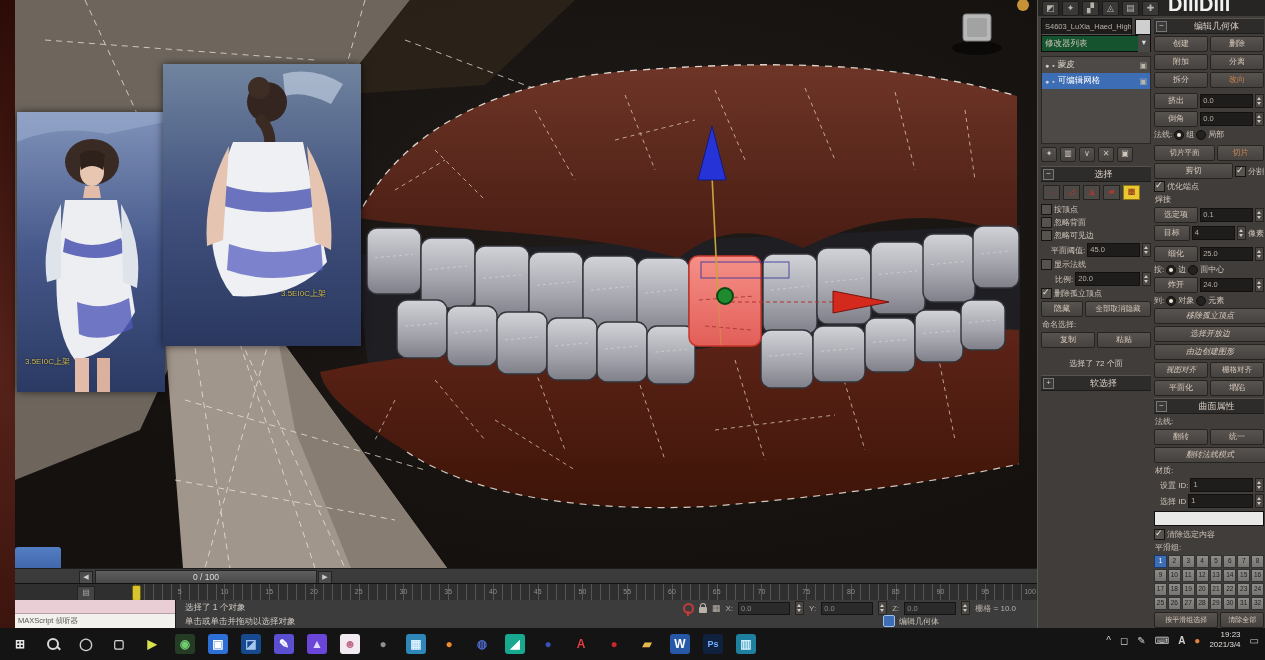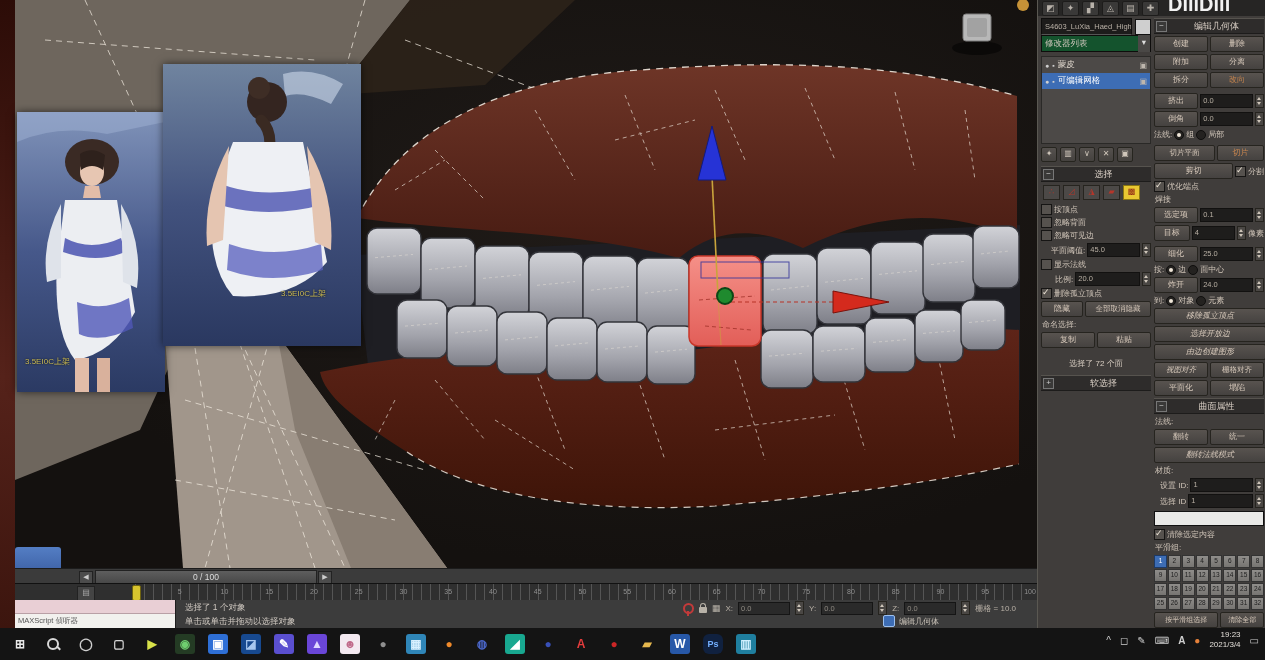--- a/index.html
+++ b/index.html
@@ -663,21 +663,21 @@
       <div class="tk" style="color: rgb(143, 143, 143);">●</div>
       <div class="tk" style="background: rgb(47, 134, 184); color: rgb(216, 240, 255);">▦</div>
       <div class="tk" style="color: rgb(240, 138, 42);">●</div>
       <div class="tk" style="color: rgb(74, 102, 200);">◍</div>
       <div class="tk" style="background: rgb(24, 168, 144); color: rgb(255, 255, 255);">◢</div>
       <div class="tk" style="color: rgb(56, 80, 184);">●</div>
       <div class="tk" style="color: rgb(226, 60, 60);">A</div>
       <div class="tk" style="color: rgb(204, 38, 38);">●</div>
       <div class="tk" style="color: rgb(230, 184, 78);">▰</div>
       <div class="tk" style="background: rgb(39, 88, 168); color: rgb(255, 255, 255);">W</div>
-      <div class="tk" style="background: rgb(16, 33, 63); color: rgb(116, 176, 255); font-size: 9px; border-radius: 6px;">Ps</div>
+      <div class="tk" style="background: rgb(16, 33, 63); color: rgb(116, 176, 255); font-size: 9px;">Ps</div>
       <div class="tk" style="background: rgb(31, 127, 159); color: rgb(208, 240, 255);">▥</div>
     </div>
   <div class="abs" id="tray">
     <span class="tr">^</span>
     <span class="tr">◻</span>
     <span class="tr">✎</span>
     <span class="tr">⌨</span>
     <span class="tr" style="font-weight:bold;">A</span>
     <span class="tr" style="color:#e6813a;">●</span>
     <div id="clock">

